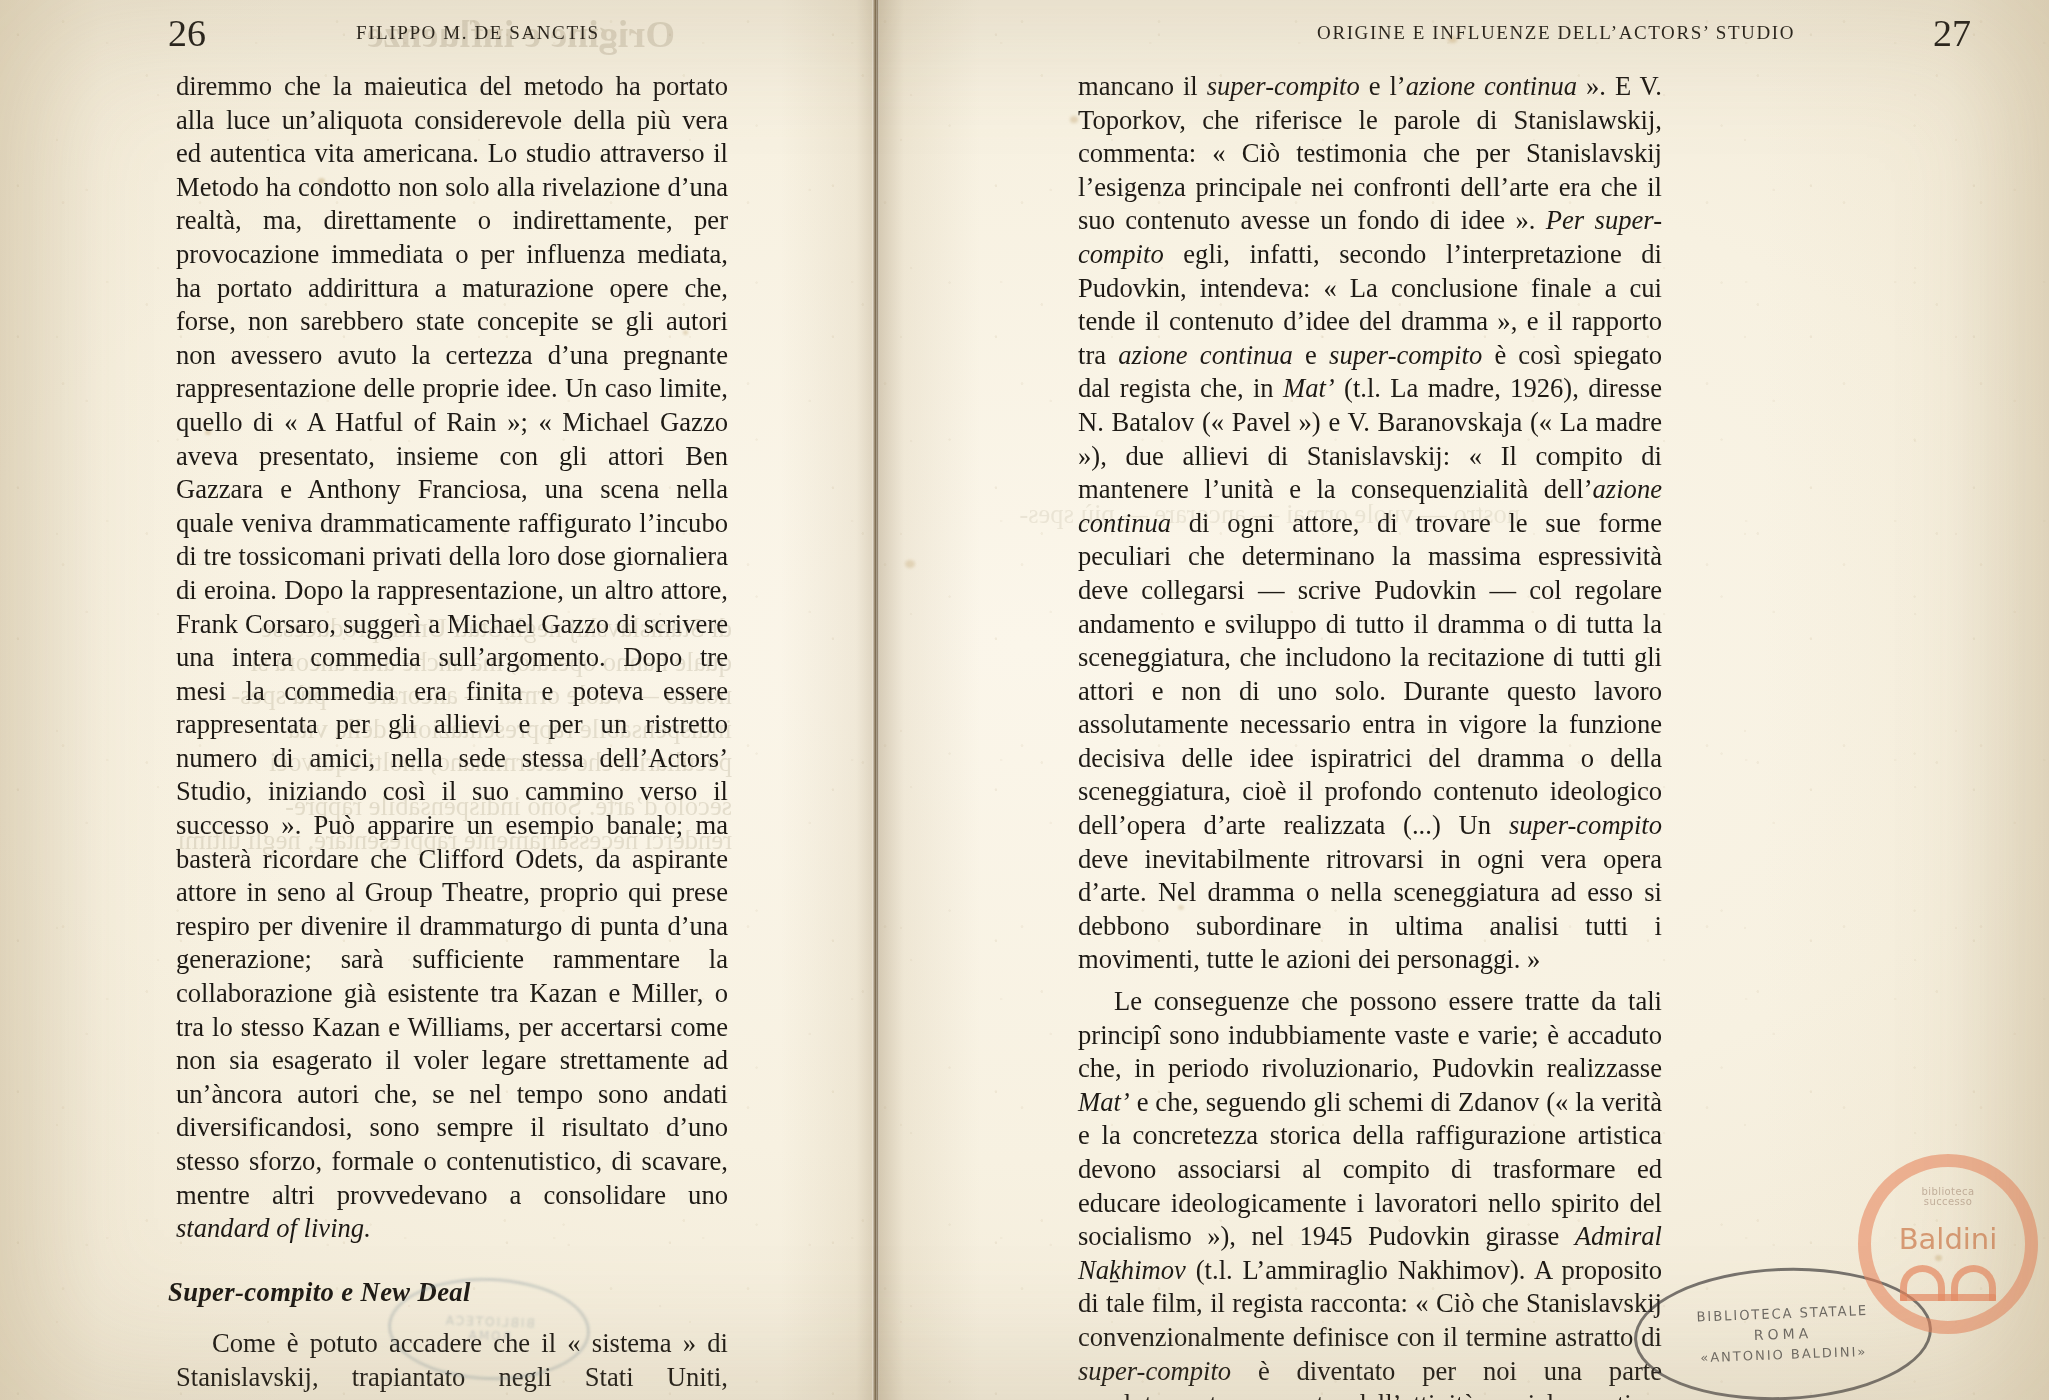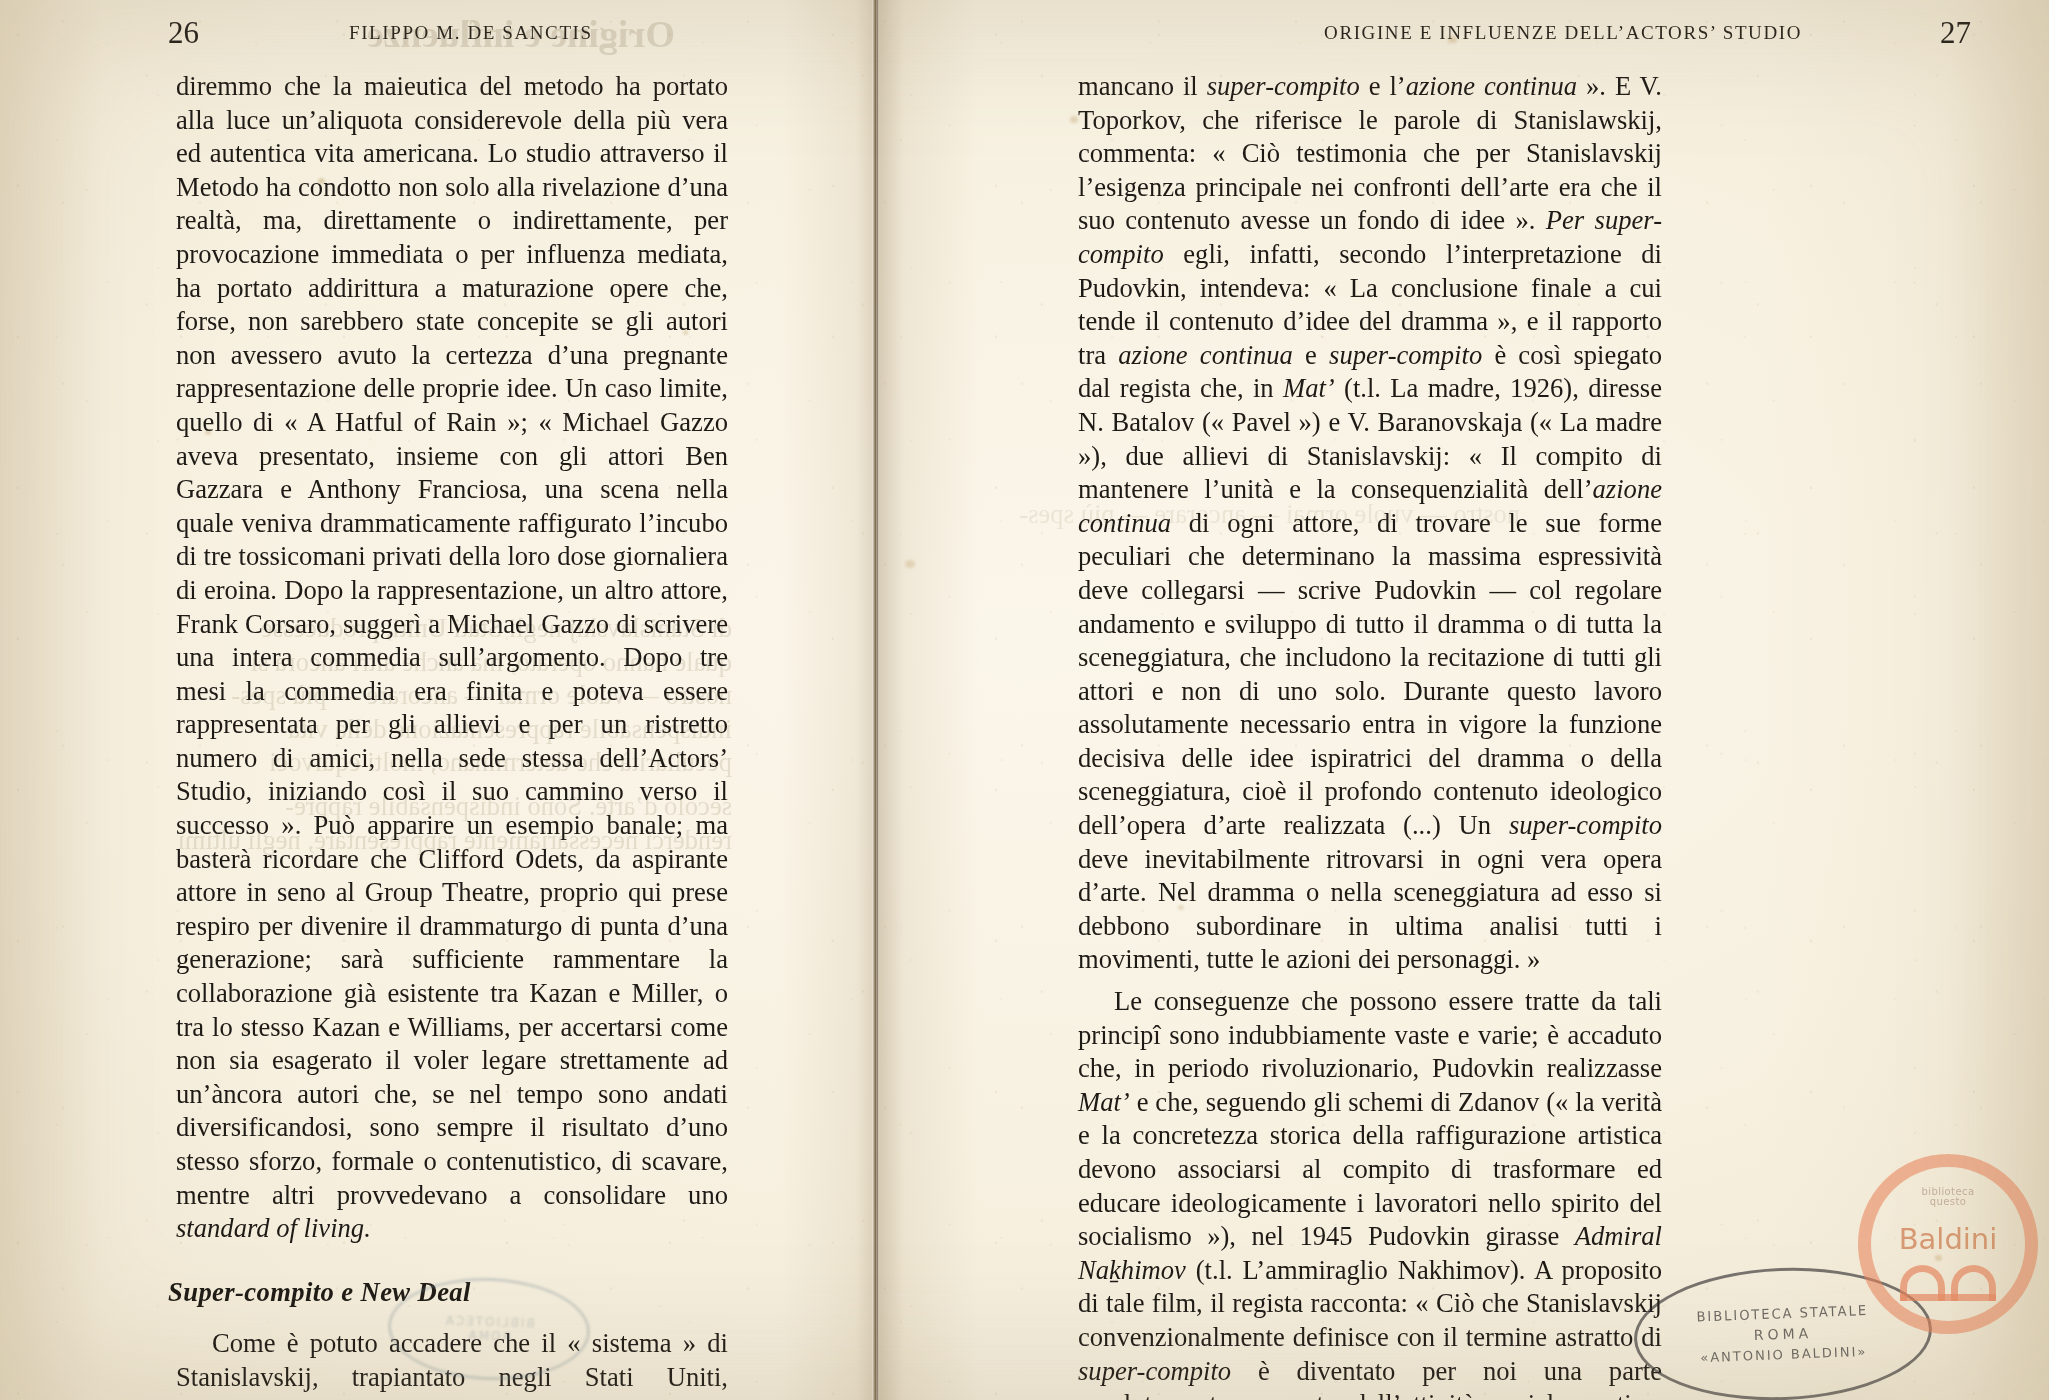--- a/index.html
+++ b/index.html
@@ -108,21 +108,21 @@
     height: 34px;
     display: flex;
     align-items: center;
     font-size: 19px;
     letter-spacing: 1.6px;
     font-variant: small-caps;
     text-transform: uppercase;
     color: #221e18;
   }
   .running-head .folio {
-    font-size: 31px;
+    font-size: 38px;
     letter-spacing: 0;
     font-variant: normal;
     font-weight: 400;
   }
   .rh-left  { left: 168px; right: 140px; justify-content: flex-start; gap: 150px; }
   .rh-right { left: 190px; right: 78px;  justify-content: flex-end;   gap: 138px; text-align: center; }
 
   .textblock {
     position: absolute;
     font-size: 26.6px;
@@ -353,21 +353,21 @@
     <div class="ring-bot">«ANTONIO BALDINI»</div>
   </div>
 
   <div class="stamp-faint" style="left:388px; top:1278px; width:196px; height:96px;">
     <div>BIBLIOTECA</div>
     <div>ROMA</div>
   </div>
 
   <div class="logo-watermark" style="left:1858px; top:1154px;">
     <div class="lw-sub">biblioteca</div>
-    <div class="lw-sub">questo</div>
+    <div class="lw-sub">successo</div>
     <div class="lw-name">Baldini</div>
     <div class="lw-book">
       <span class="half l"></span>
       <span class="half r"></span>
       <span class="base"></span>
     </div>
   </div>
 
   <div class="scan-vignette"></div>
 </div>

